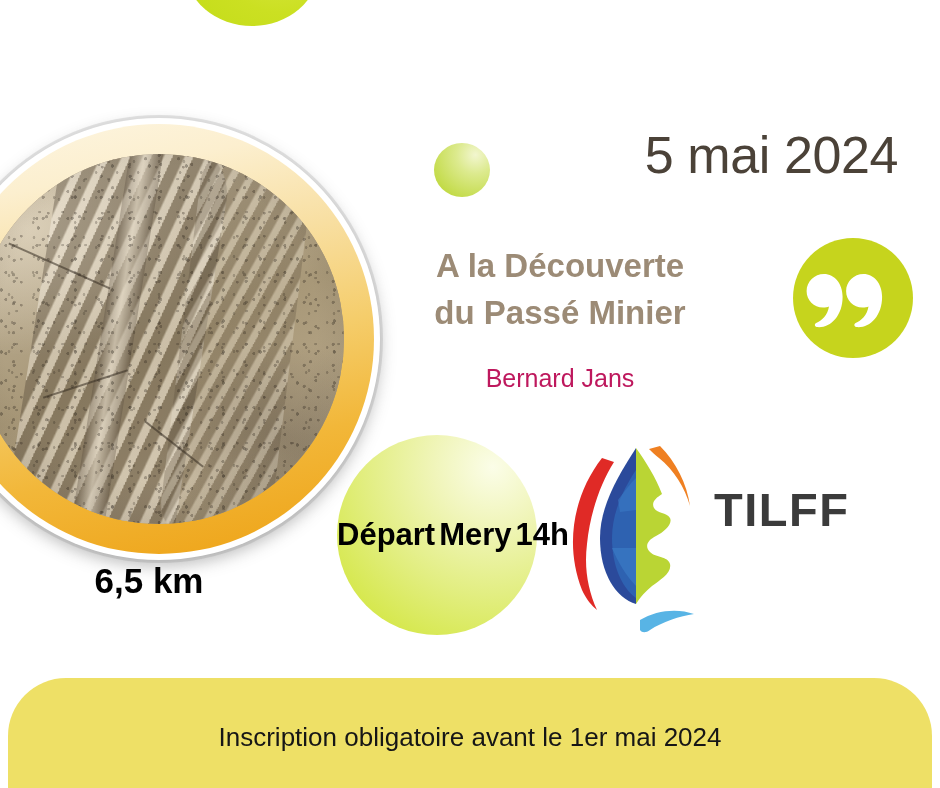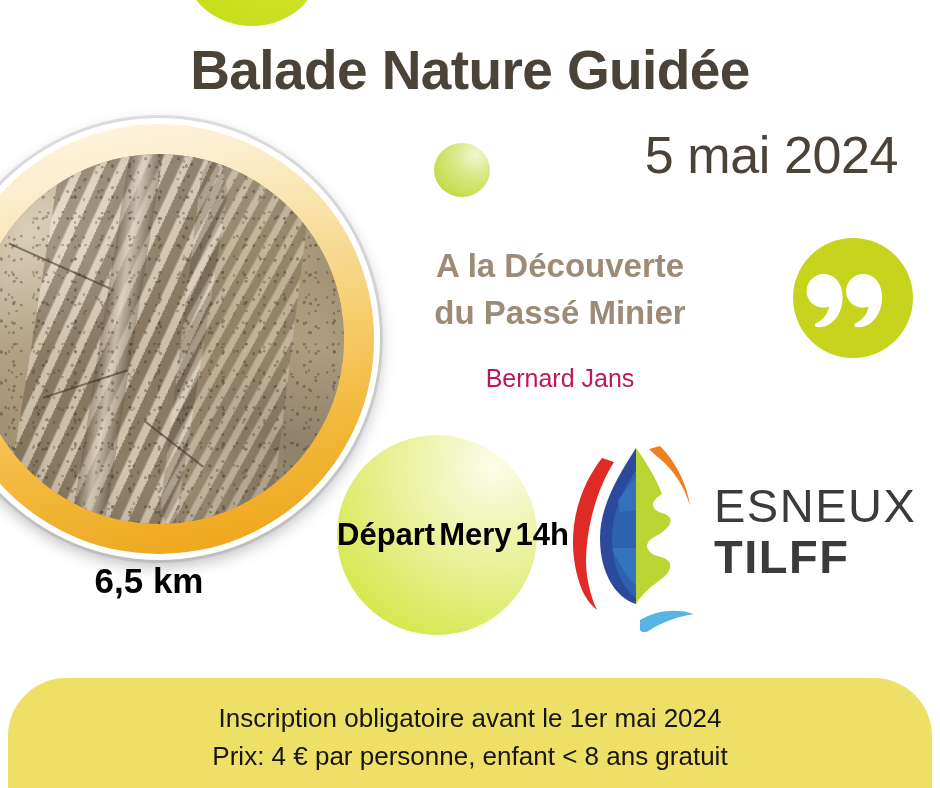--- a/index.html
+++ b/index.html
@@ -310,21 +310,20 @@
       <div class="tread-spine"></div>
       <div class="tread2"></div>
       <div class="crack" style="left:8%;top:30%;width:30%;height:2px;transform:rotate(24deg);"></div>
       <div class="crack" style="left:18%;top:62%;width:24%;height:2px;transform:rotate(-18deg);"></div>
       <div class="crack" style="left:44%;top:78%;width:20%;height:2px;transform:rotate(38deg);"></div>
       <div class="photo-grain"></div>
       <div class="photo-vignette"></div>
     </div>
   </div>
 
-  <div class="title">Balade Nature Guidée</div>
   <div class="date">5 mai 2024</div>
 
   <div class="subtitle">
     <div>A la Découverte</div>
     <div>du Passé Minier</div>
   </div>
   <div class="author">Bernard Jans</div>
 
   <div class="quote-badge">
     <svg width="120" height="120" viewBox="0 0 120 120">
@@ -355,23 +354,21 @@
       <path d="M56 108 C62 122 70 136 80 146 L80 108 Z" fill="#3b7ac4" opacity="0.7"></path>
       <path d="M62 60 C68 52 74 44 80 38 L80 70 L64 72 Z" fill="#3b7ac4" opacity="0.6"></path>
 
       <path d="M80 8 C90 22 100 38 106 54 C100 58 95 62 98 68 C102 74 110 72 114 78
                C117 84 108 92 100 96 C92 100 88 106 94 112 C100 118 112 116 114 124
                C116 133 104 140 96 146 C90 151 84 157 80 164 Z" fill="#bad534"></path>
 
       <path d="M84 180 C100 170 122 168 138 174 C124 176 106 182 94 190 C90 193 86 193 84 190 Z" fill="#58b4e5"></path>
     </svg>
     <div class="logo-text">
-      <div class="logo-l1">ESNEUX</div>
       <div class="logo-l2">TILFF</div>
     </div>
   </div>
 
   <div class="banner">
     <div class="banner-line">Inscription obligatoire avant le 1er mai 2024</div>
-    <div class="banner-line">Prix: 4 € par personne, enfant &lt; 8 ans gratuit</div>
   </div>
 
 </div>
 
 </body></html>

